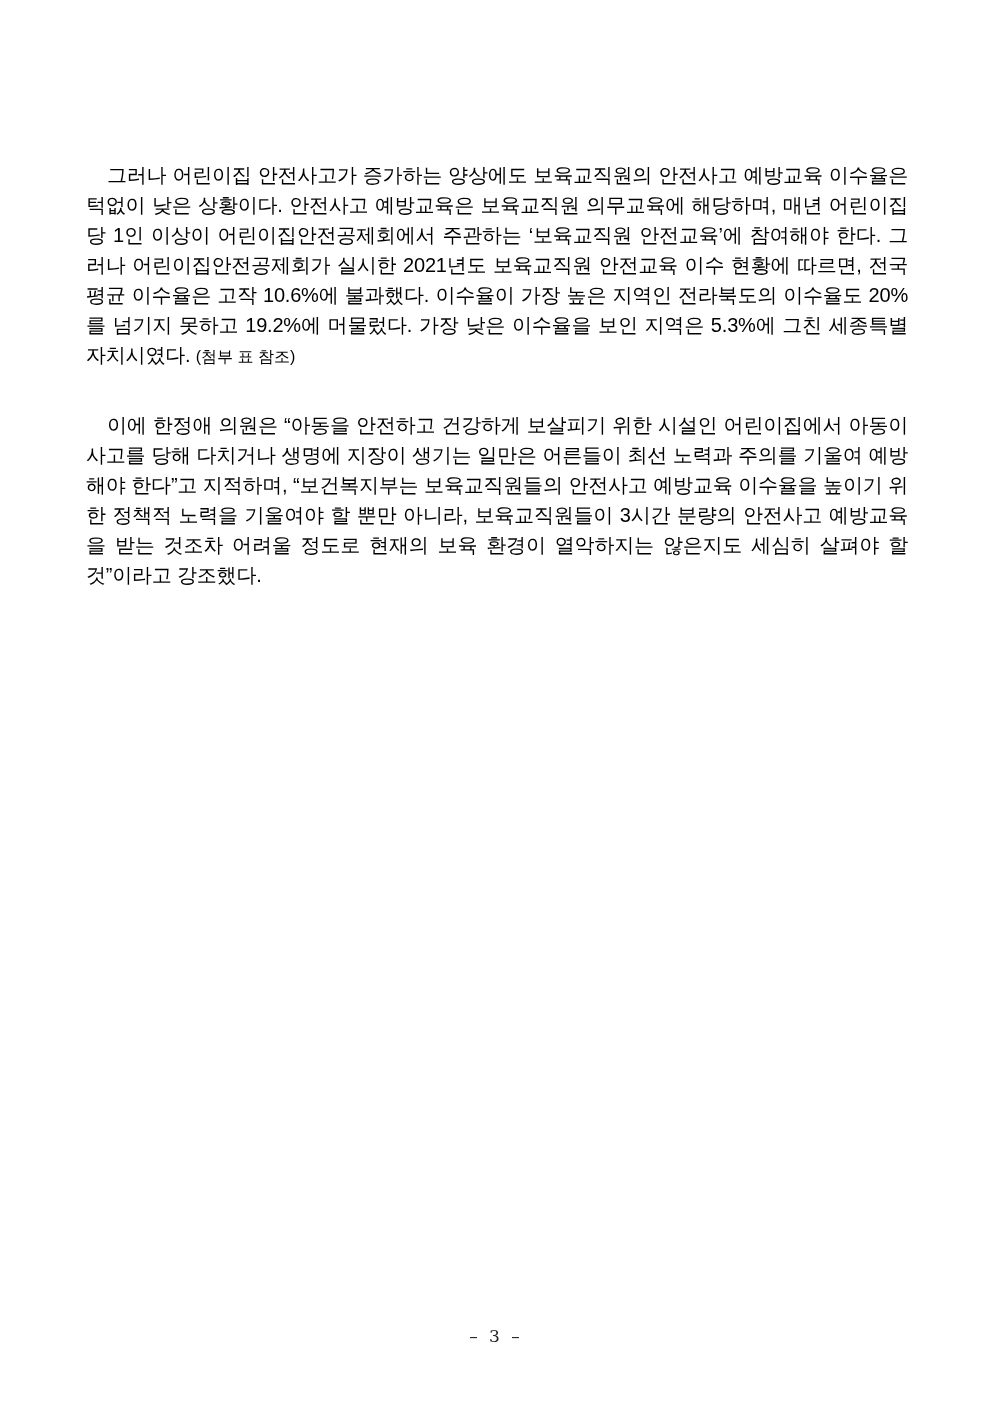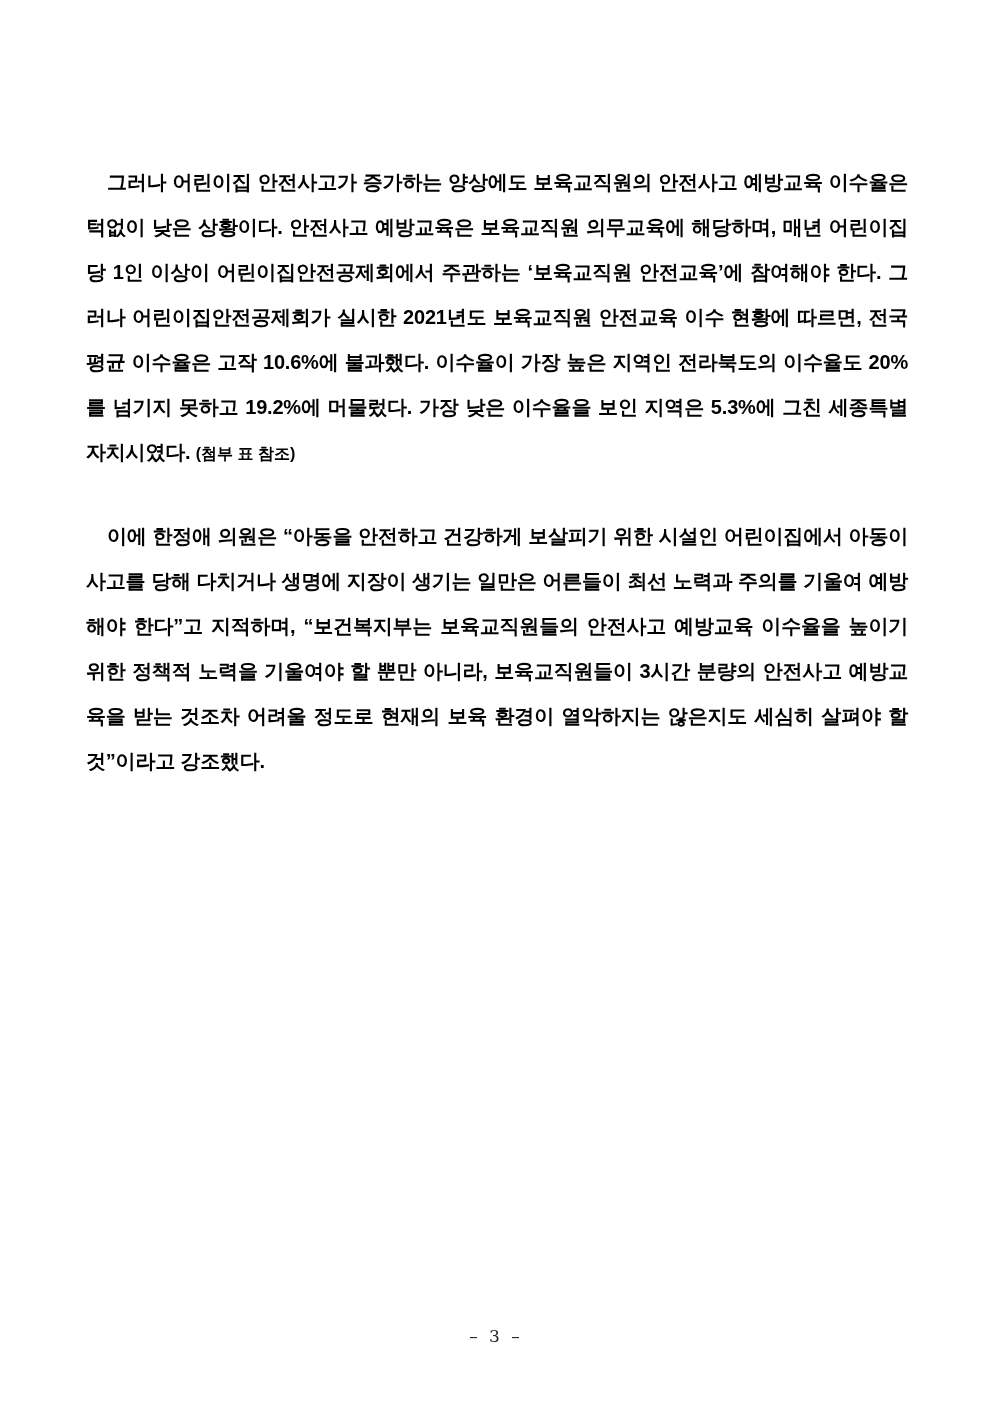--- a/index.html
+++ b/index.html
@@ -18,26 +18,25 @@
   }
   .content {
     position: absolute;
     left: 86px;
     top: 160px;
     width: 822px;
   }
   .para {
     margin: 0 0 38px 0;
     font-size: 20px;
-    line-height: 45px;
+    line-height: 30px;
     letter-spacing: -0.2px;
     text-align: justify;
     text-indent: 21px;
     word-break: normal;
-    font-weight: bold;
   }
   .note {
     font-size: 16px;
     letter-spacing: 0;
   }
   .footer {
     position: absolute;
     left: 0;
     top: 1326px;
     width: 992px;

